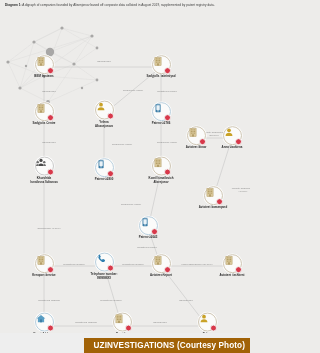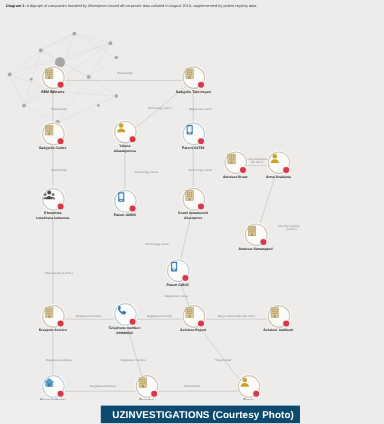--- a/index.html
+++ b/index.html
@@ -60,21 +60,21 @@
   }
   .elabel.two{white-space:normal;width:26px;}
 
   
   .footer{
     position:absolute;left:0;bottom:0;width:250px;height:20px;
     background:#eeeeee;
   }
   .footbar{
     position:absolute;right:0;bottom:0;height:15px;
-    background:#0c4a6e;color:#ffffff;
+    background:#a16207;color:#ffffff;
     font-size:8.2px;font-weight:bold;letter-spacing:.1px;
     display:flex;align-items:center;padding:0 5px 0 10px;
     box-sizing:border-box;
   }
 </style>
 </head>
 <body>
 
 <div id="stage">
 

